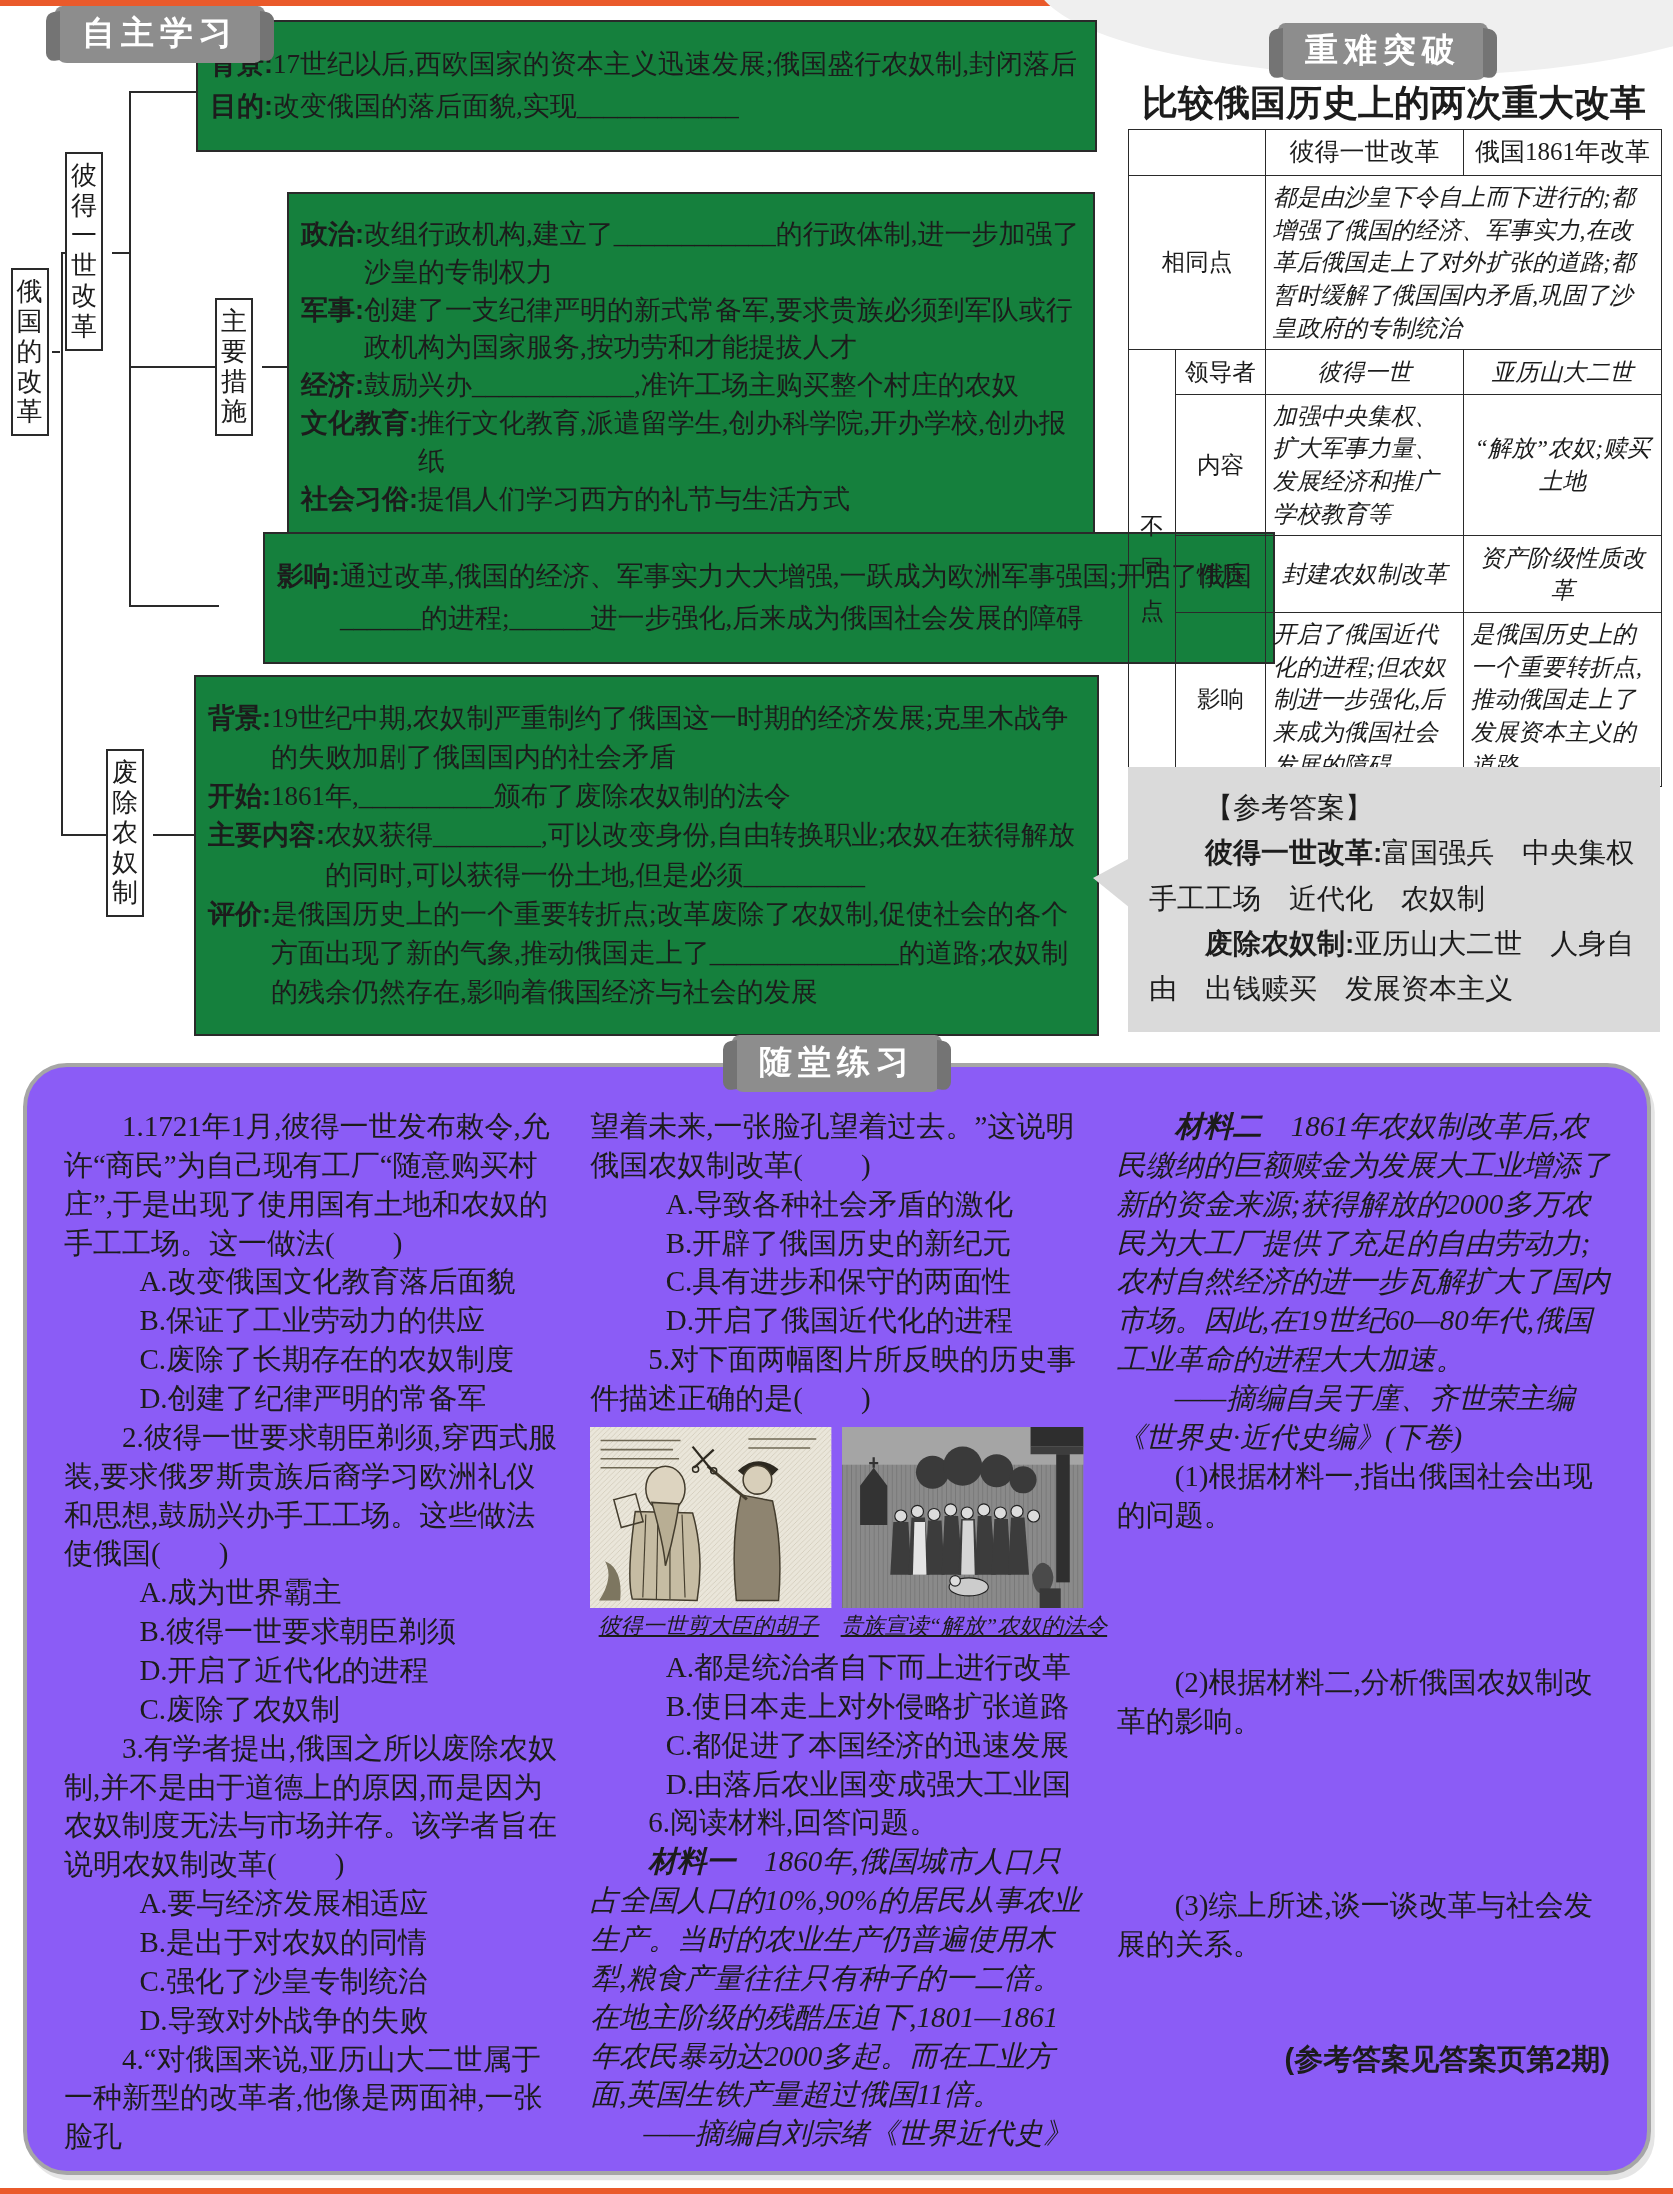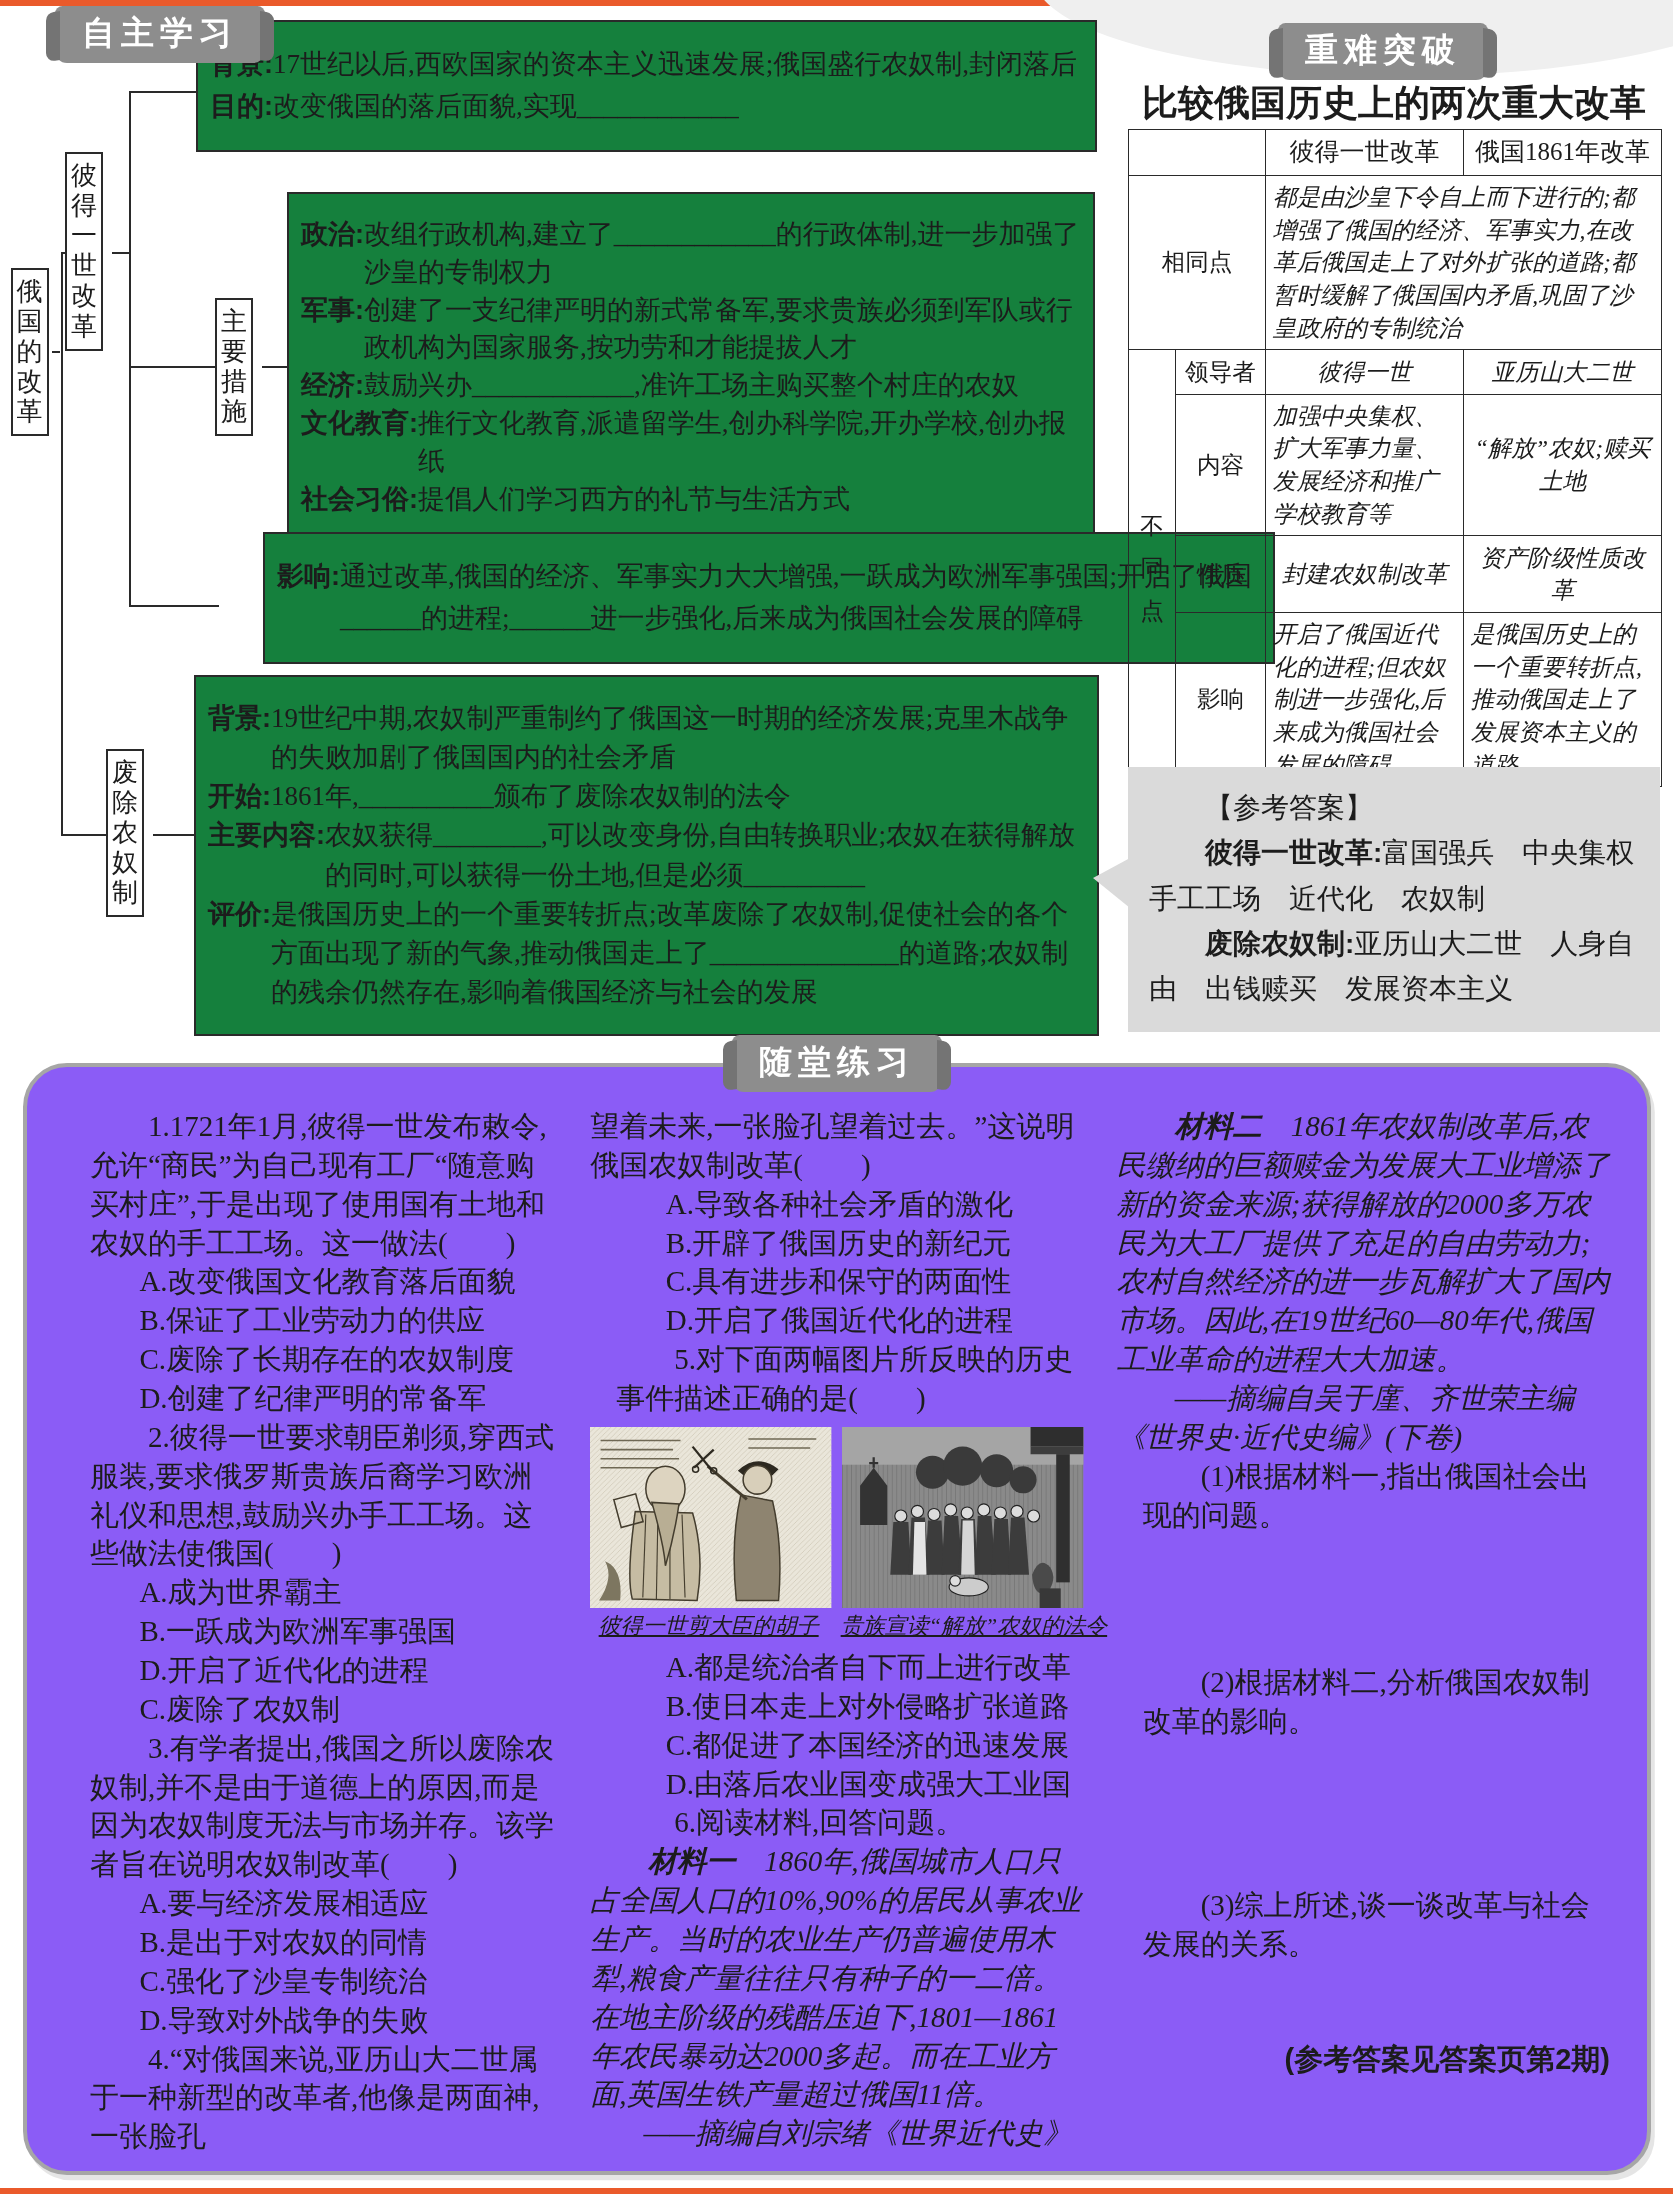--- a/index.html
+++ b/index.html
@@ -62,21 +62,21 @@
 
   
   .practice { position:absolute; left:23px; top:1063px; width:1628px; height:1112px;
     border:4.6px solid #a6a6a6; border-radius:44px; background:#8b5cf6;
     box-shadow:3.8px 5.3px 0 rgba(0,0,0,0.10); }
   .practice .badge { left:50%; top:-32px; transform:translateX(-50%); }
   .cols { display:flex; gap:33px; padding:40px 37px 15px; height:100%; }
   .col { flex:1; min-width:0; font-size:29px; line-height:1.34; }
   .pline { margin:0; }
   .pline b { font-family:"Liberation Sans", sans-serif; font-weight:bold; }
-  .pline.q { text-indent:2em;margin-left:26px; }
+  .pline.q { text-indent:2em; }
   .pline.cont { text-indent:0; }
   .pline.opt { padding-left:2.6em; }
   .pline.mat { text-indent:2em; font-style:italic; }
   .pline.src { text-align:right; font-style:italic; padding-right:0.4em; }
   .pline.ref { text-align:right; font-family:"Liberation Sans", sans-serif; font-weight:bold; }
   .pline.sp-lg { margin-bottom:129px; }
   .pline.sp-xl { margin-bottom:145px; }
   .pline.sp-md { margin-bottom:76px; }
 
   .figure { display:flex; gap:10.6px; margin:9px 0 3px; }
@@ -237,21 +237,21 @@
 
     <div class="col">
 
     <p class="pline q"><b></b><span>1.1721年1月,彼得一世发布敕令,允许“商民”为自己现有工厂“随意购买村庄”,于是出现了使用国有土地和农奴的手工工场。这一做法(　　)</span></p>
         <p class="pline opt"><b></b><span>A.改变俄国文化教育落后面貌</span></p>
         <p class="pline opt"><b></b><span>B.保证了工业劳动力的供应</span></p>
         <p class="pline opt"><b></b><span>C.废除了长期存在的农奴制度</span></p>
         <p class="pline opt"><b></b><span>D.创建了纪律严明的常备军</span></p>
         <p class="pline q"><b></b><span>2.彼得一世要求朝臣剃须,穿西式服装,要求俄罗斯贵族后裔学习欧洲礼仪和思想,鼓励兴办手工工场。这些做法使俄国(　　)</span></p>
         <p class="pline opt"><b></b><span>A.成为世界霸主</span></p>
-        <p class="pline opt"><b></b><span>B.一跃成为欧洲军事强国</span></p>
+        <p class="pline opt"><b></b><span>B.彼得一世要求朝臣剃须</span></p>
         <p class="pline opt"><b></b><span>D.开启了近代化的进程</span></p>
         <p class="pline opt"><b></b><span>C.废除了农奴制</span></p>
         <p class="pline q"><b></b><span>3.有学者提出,俄国之所以废除农奴制,并不是由于道德上的原因,而是因为农奴制度无法与市场并存。该学者旨在说明农奴制改革(　　)</span></p>
         <p class="pline opt"><b></b><span>A.要与经济发展相适应</span></p>
         <p class="pline opt"><b></b><span>B.是出于对农奴的同情</span></p>
         <p class="pline opt"><b></b><span>C.强化了沙皇专制统治</span></p>
         <p class="pline opt"><b></b><span>D.导致对外战争的失败</span></p>
         <p class="pline q"><b></b><span>4.“对俄国来说,亚历山大二世属于一种新型的改革者,他像是两面神,一张脸孔</span></p>
       </div>
 

